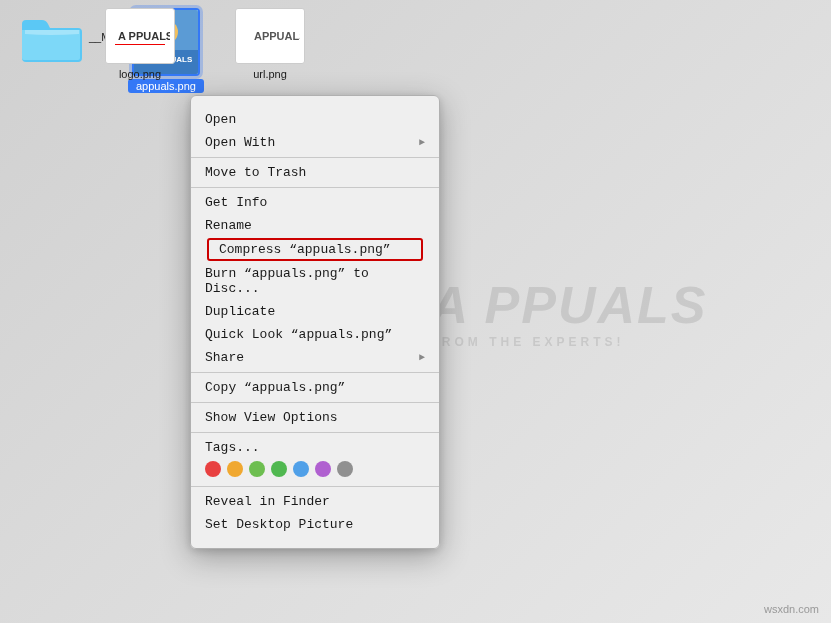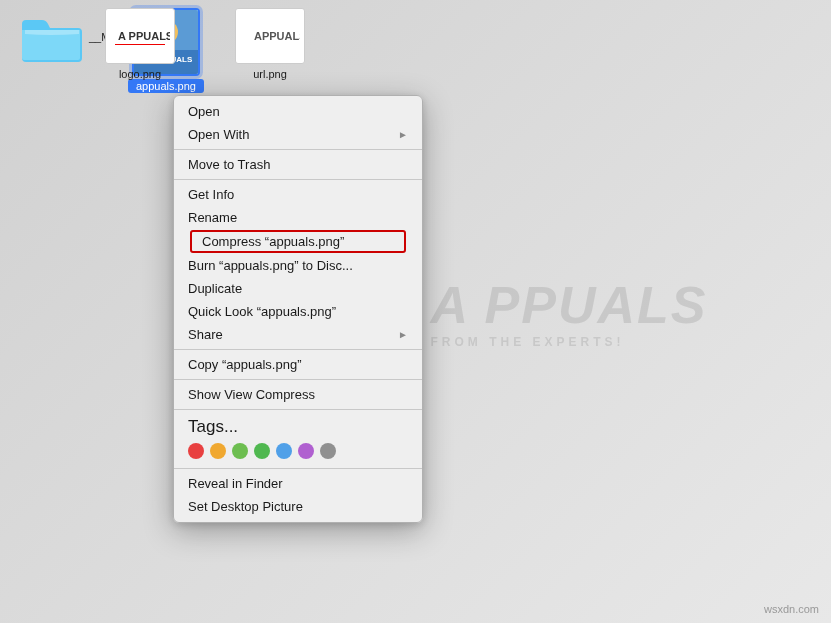--- a/index.html
+++ b/index.html
@@ -63,29 +63,30 @@
       justify-content: center;
       font-size: 9px;
       color: #555;
       font-weight: bold;
     }
 
     
     .context-menu {
       position: absolute;
       top: 95px;
-      left: 173px;
+      left: 190px;
       width: 250px;
       background: rgba(240, 240, 240, 0.97);
       border: 1px solid #b0b0b0;
       border-radius: 6px;
       box-shadow: 0 8px 30px rgba(0,0,0,0.3), 0 2px 8px rgba(0,0,0,0.15);
-      padding: 4px 0;
+      padding: 12px 0;
       z-index: 100;
       backdrop-filter: blur(10px);
+      font-family: Liberation Mono, monospace;
     }
 
     .menu-item {
       display: flex;
       align-items: center;
       justify-content: space-between;
       padding: 4px 14px;
       font-size: 13px;
       color: #1a1a1a;
       cursor: default;
@@ -111,21 +112,21 @@
       font-size: 10px;
       color: #888;
     }
 
     
     .tags-section {
       padding: 4px 14px 6px;
     }
 
     .tags-label {
-      font-size: 17px;
+      font-size: 13px;
       color: #1a1a1a;
       margin-bottom: 6px;
     }
 
     .tag-dots {
       display: flex;
       flex-direction: row;
       gap: 6px;
       align-items: center;
     }
@@ -365,21 +366,21 @@
 
     <div class="menu-separator"></div>
 
     <div class="menu-item">
       <span>Copy “appuals.png”</span>
     </div>
 
     <div class="menu-separator"></div>
 
     <div class="menu-item">
-      <span>Show View Compress</span>
+      <span>Show View Options</span>
     </div>
 
     <div class="menu-separator"></div>
 
     <div class="tags-section">
       <div class="tags-label">Tags...</div>
       <div class="tag-dots">
         <div class="tag-dot" style="background:#e84040;"></div>
         <div class="tag-dot" style="background:#f0a830;"></div>
         <div class="tag-dot" style="background:#6dbe50;"></div>

